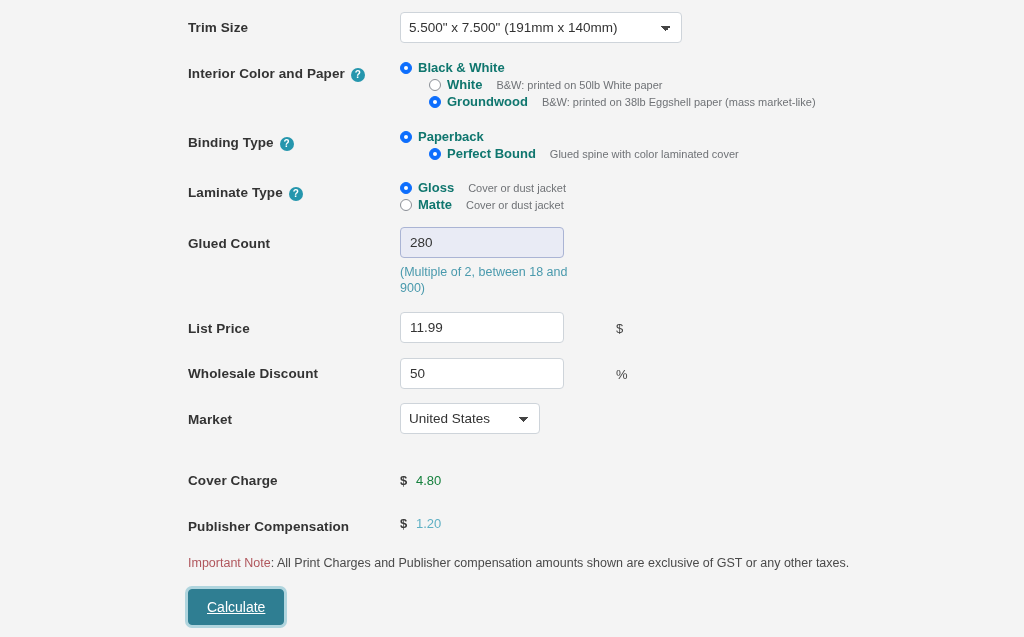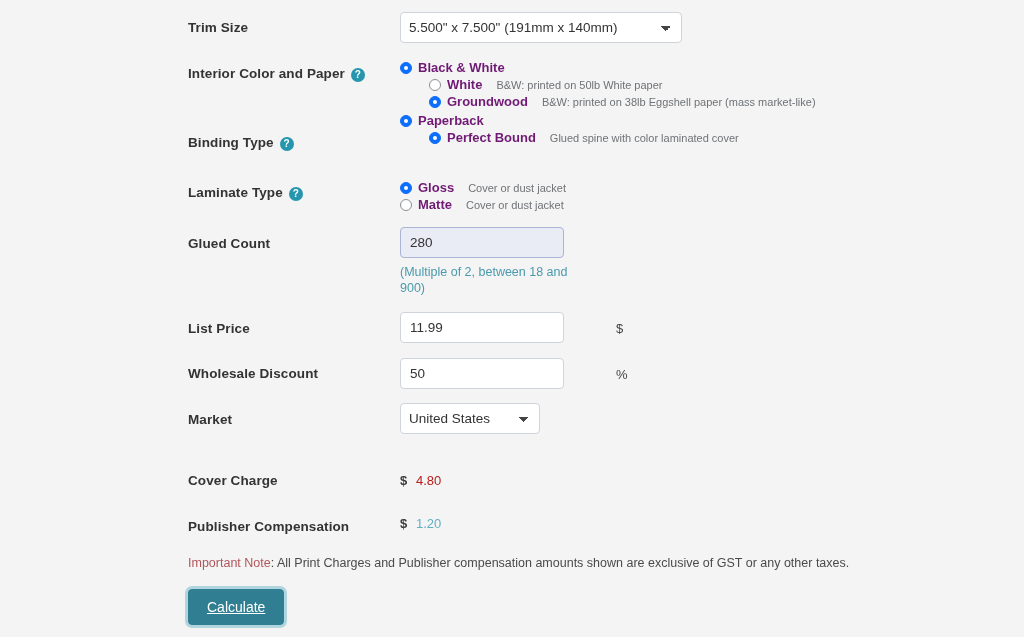--- a/index.html
+++ b/index.html
@@ -109,21 +109,21 @@
     content: "";
     position: absolute;
     left: 3px; top: 3px;
     width: 4px; height: 4px;
     border-radius: 50%;
     background: #ffffff;
   }
   .radio-label {
     font-size: 13px;
     font-weight: bold;
-    color: #701a75;
+    color: #0f766e;
   }
   .radio-desc {
     font-size: 11px;
     color: #6f7276;
     margin-left: 8px;
     font-weight: normal;
   }
   .indent { margin-left: 29px; }
 
   .hint {
@@ -144,21 +144,21 @@
     position: absolute;
     left: 400px;
     font-size: 13px;
     color: #3a3a3a;
     font-weight: bold;
   }
   .amount-val {
     position: absolute;
     left: 416px;
     font-size: 13px;
-    color: #b91c1c;
+    color: #15803d;
   }
   .amount-val.teal { color: #5fb0c4; }
 
   .note {
     position: absolute;
     left: 188px;
     top: 556px;
     font-size: 12.5px;
     color: #4a4a4a;
   }
@@ -212,21 +212,21 @@
       <span class="radio checked"></span>
       <span class="radio-label">Groundwood</span>
       <span class="radio-desc">B&amp;W: printed on 38lb Eggshell paper (mass market-like)</span>
     </div>
   </div>
 
   <div class="label" style="top:135px;">
     <span>Binding Type</span>
     <span class="help-icon">?</span>
   </div>
-  <div class="field" style="top:113px;">
+  <div class="field" style="top:129px;">
     <div class="radio-line">
       <span class="radio checked"></span>
       <span class="radio-label">Paperback</span>
     </div>
     <div class="radio-line indent">
       <span class="radio checked"></span>
       <span class="radio-label">Perfect Bound</span>
       <span class="radio-desc">Glued spine with color laminated cover</span>
     </div>
   </div>

